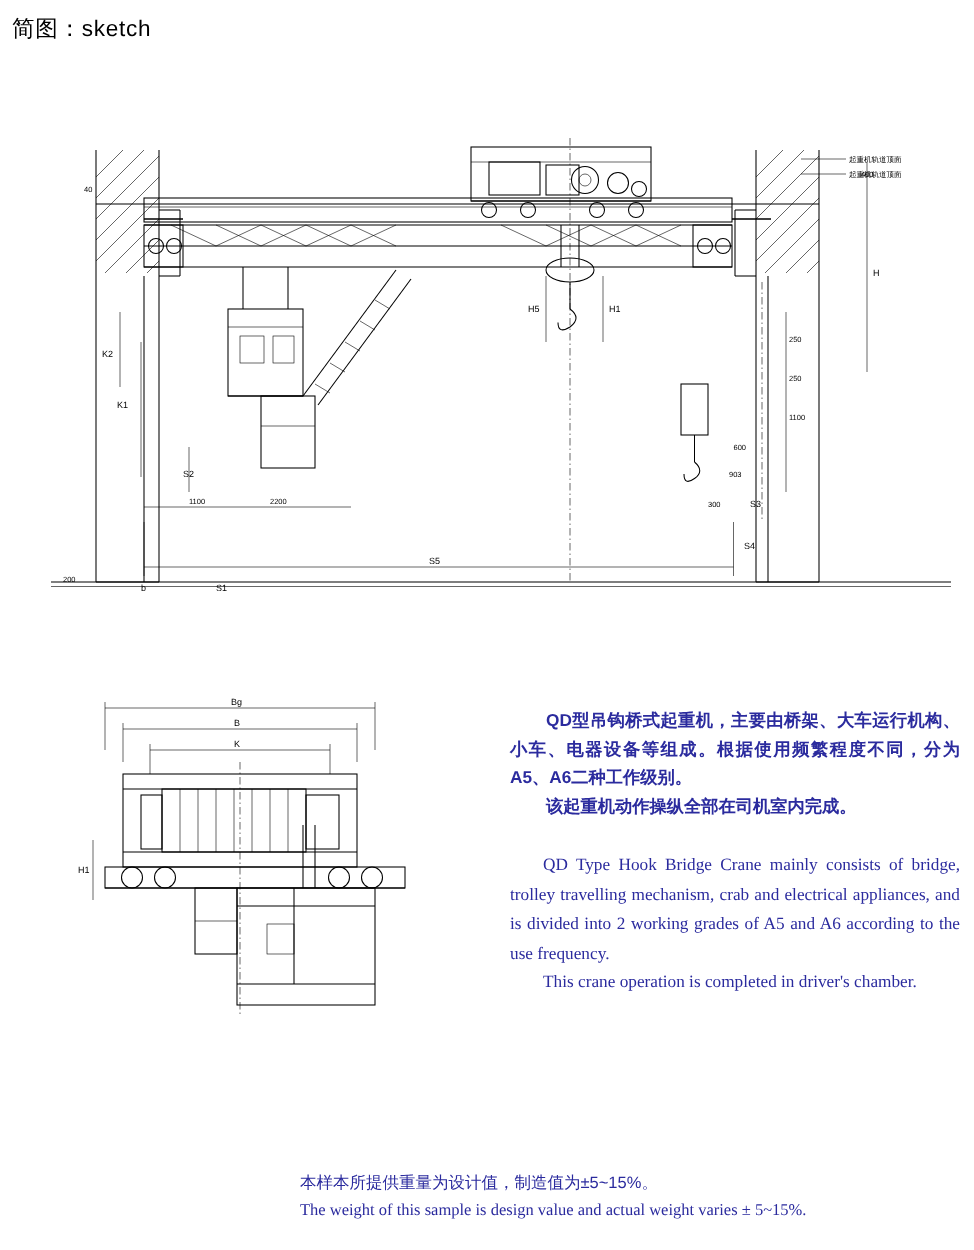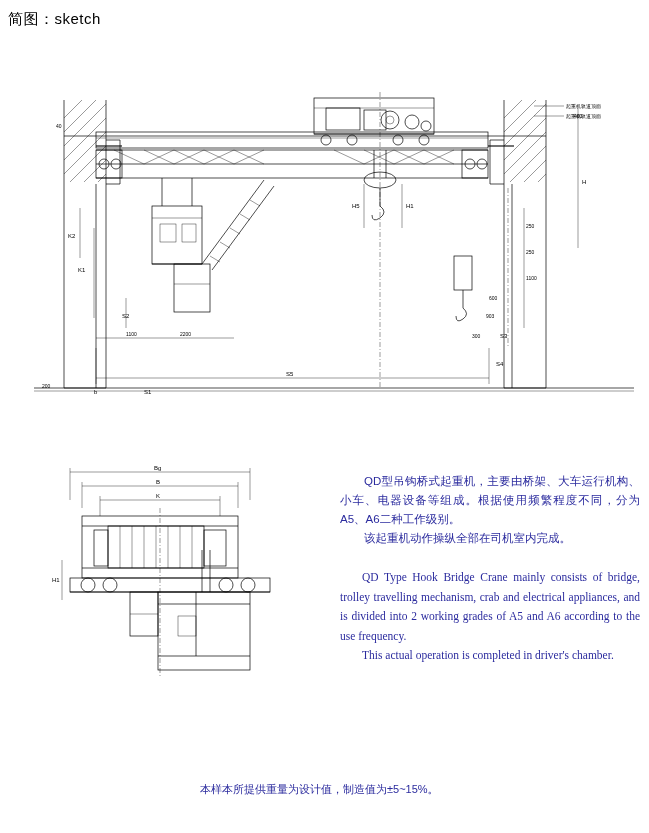--- a/index.html
+++ b/index.html
@@ -57,20 +57,21 @@
   
   .text-cn {
     position: absolute;
     left: 340px;
     top: 472px;
     width: 300px;
     font-size: 11.5px;
     line-height: 19px;
     color: #2b2b9e;
     text-align: justify;
+    font-weight: bold;
   }
   .text-cn p { margin: 0; }
   .text-cn p.indent { text-indent: 24px; }
   .text-en {
     position: absolute;
     left: 340px;
     top: 568px;
     width: 300px;
     font-family: Liberation Serif, serif;
     font-size: 11.5px;
@@ -363,20 +364,21 @@
     </svg>
   </div>
 
   <div class="text-cn">
     <p class="indent">QD型吊钩桥式起重机，主要由桥架、大车运行机构、小车、电器设备等组成。根据使用频繁程度不同，分为A5、A6二种工作级别。</p>
     <p class="indent">该起重机动作操纵全部在司机室内完成。</p>
   </div>
 
   <div class="text-en">
     <p class="indent">QD Type Hook Bridge Crane mainly consists of bridge, trolley travelling mechanism, crab and electrical appliances, and is divided into 2 working grades of A5 and A6 according to the use frequency.</p>
-    <p class="indent">This actual operation is completed in driver's chamber.</p>
+    <p class="indent">This crane operation is completed in driver's chamber.</p>
   </div>
 
   <div class="footer">
     <div class="f-cn">本样本所提供重量为设计值，制造值为±5~15%。</div>
+    <div class="f-en">The  weight of this sample is design value and actual weight varies ± 5~15%.</div>
   </div>
 
 </div>
 
 </body></html>

